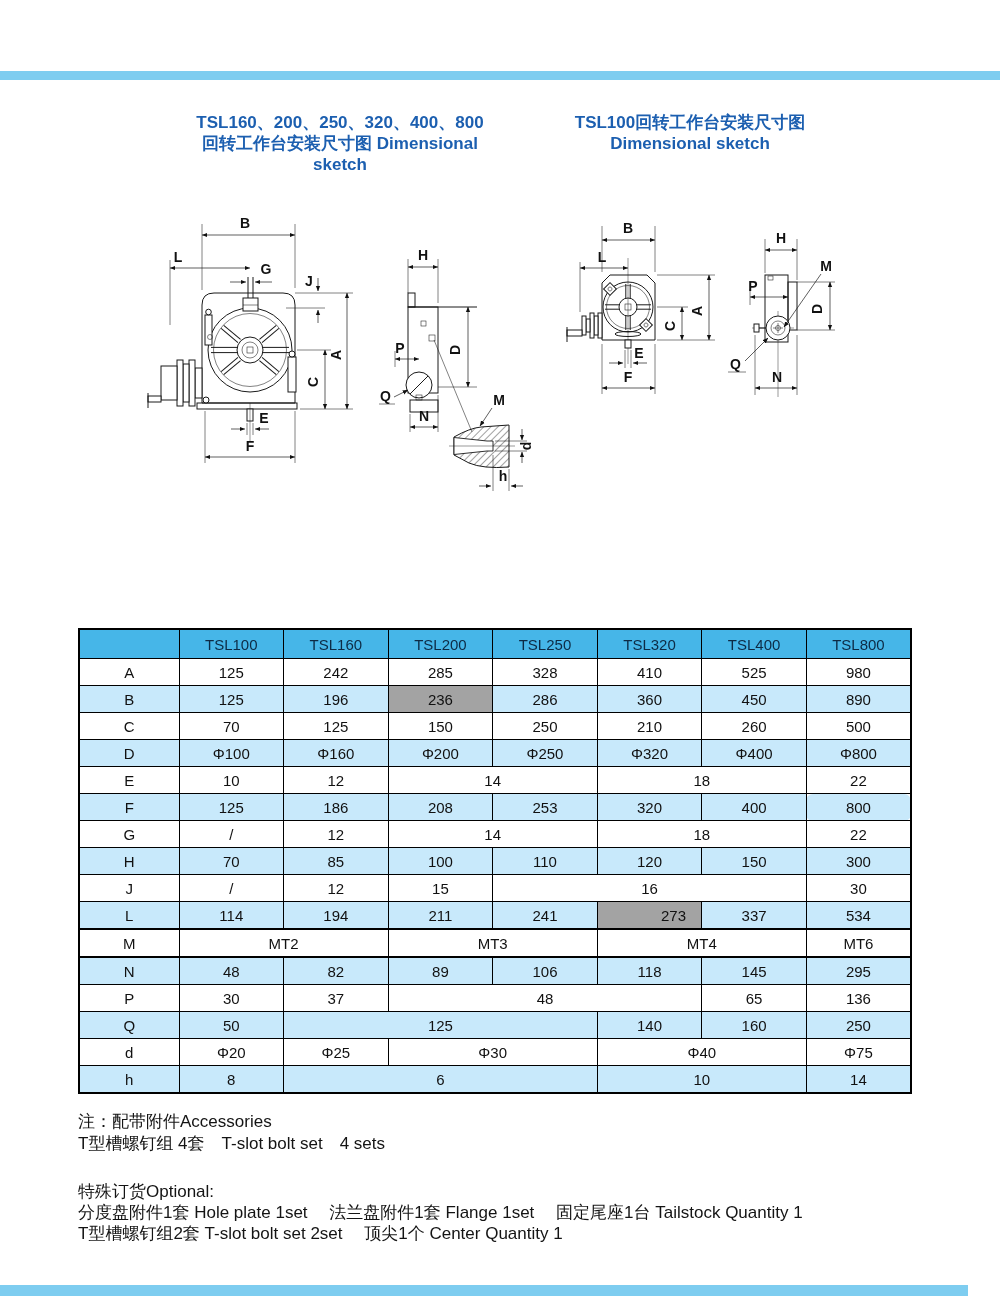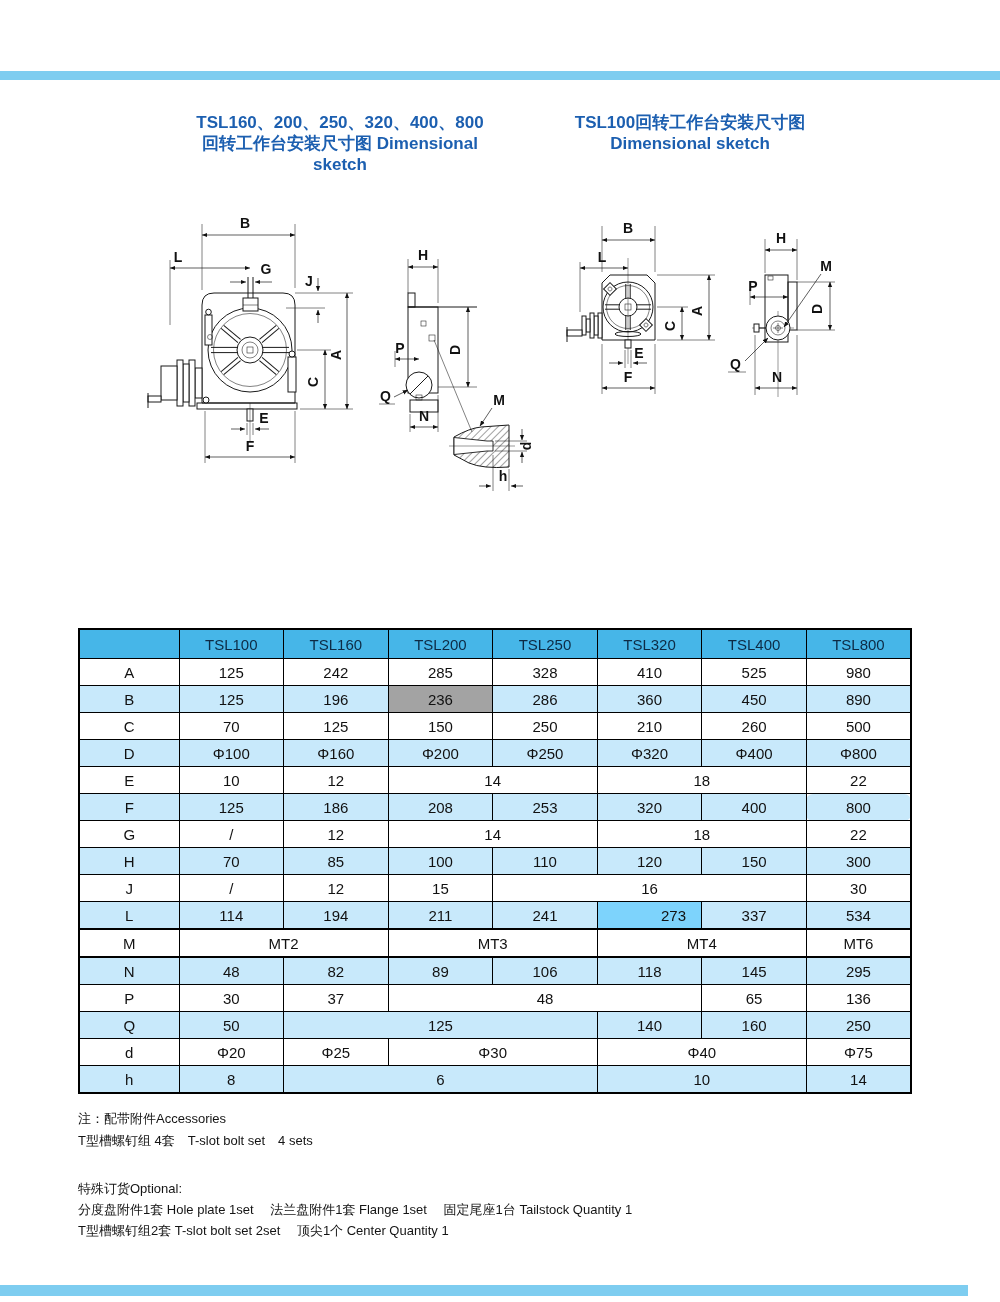--- a/index.html
+++ b/index.html
@@ -6,21 +6,21 @@
   #page{position:relative;width:1000px;height:1302px;background:#ffffff;margin:0 auto;
         font-family:"Liberation Sans",sans-serif;overflow:hidden;}
   .accent-bar{position:absolute;left:0;height:9px;background:#7ecdf0;}
   .heading{position:absolute;text-align:center;font-size:17px;font-weight:700;line-height:21px;color:#1c5fb0;}
   .tbl-title{position:absolute;left:78px;top:600px;font-size:15px;color:#0a0a0a;}
   .dim-table{position:absolute;left:78px;top:628px;width:834px;border-collapse:collapse;table-layout:fixed;
              font-size:15px;color:#111;text-align:center;border:2px solid #000;}
   .dim-table th,.dim-table td{border:1px solid #000;height:26px;padding:0;font-weight:400;overflow:hidden;}
   .dim-table thead th{height:28px;color:#0d2b45;}
   .dim-table tr.heavy td{border-top:2px solid #000;border-bottom:2px solid #000;}
-  .note{position:absolute;left:78px;font-size:13px;color:#141414;}
+  .note{position:absolute;left:78px;font-size:17px;color:#141414;}
   .drawing{position:absolute;}
   
   .ln{stroke:#1a1a1a;stroke-width:1;fill:none;}
   .wh{stroke:#1a1a1a;stroke-width:1;fill:#ffffff;}
   .tn{stroke:#1a1a1a;stroke-width:0.55;fill:none;}
   .dm{stroke:#1a1a1a;stroke-width:0.7;fill:none;}
   .cl{stroke:#1a1a1a;stroke-width:0.45;fill:none;}
   text.dl{font:600 14px "Liberation Sans",sans-serif;fill:#111;}
 </style>
 </head>
@@ -430,21 +430,21 @@
           <td>15</td>
           <td colspan="3">16</td>
           <td>30</td>
         </tr>
         <tr>
           <td style="background: rgb(200, 233, 251);">L</td>
           <td style="background: rgb(200, 233, 251);">114</td>
           <td style="background: rgb(200, 233, 251);">194</td>
           <td style="background: rgb(200, 233, 251);">211</td>
           <td style="background: rgb(200, 233, 251);">241</td>
-          <td style="background: #7dd3fc; padding-left: 48px;">273</td>
+          <td style="background: #a3a3a3; padding-left: 48px;">273</td>
           <td style="background: rgb(200, 233, 251);">337</td>
           <td style="background: rgb(200, 233, 251);">534</td>
         </tr>
         <tr class="heavy">
           <td>M</td>
           <td colspan="2">MT2</td>
           <td colspan="2">MT3</td>
           <td colspan="2">MT4</td>
           <td>MT6</td>
         </tr>

